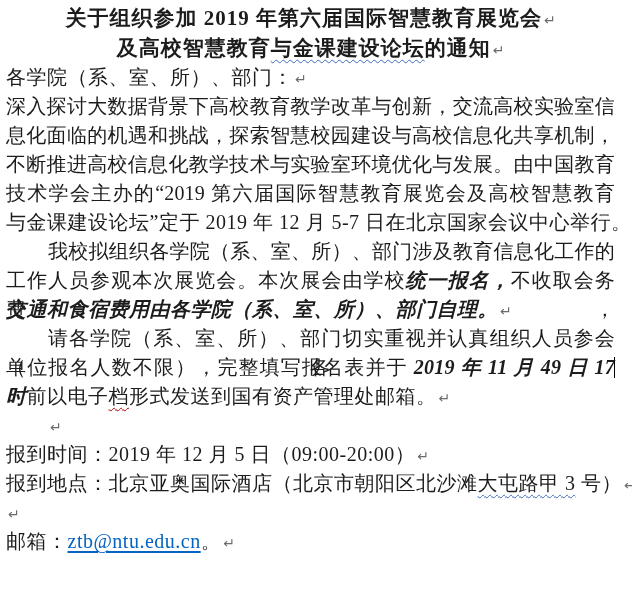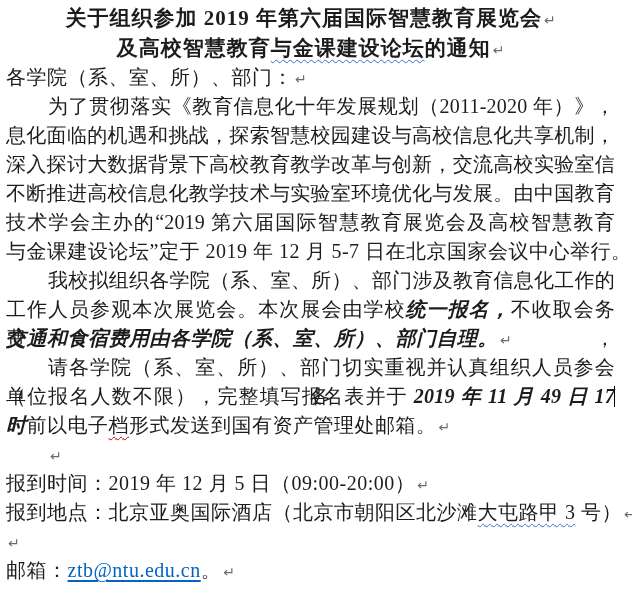--- a/index.html
+++ b/index.html
@@ -59,23 +59,22 @@
     background:#000;vertical-align:-4px;
   }
 </style>
 </head>
 <body>
 
 <div id="doc">
     <div class="line title"><span>关于组织参加 2019 年第六届国际智慧教育展览会</span><span class="pilcrow">↵</span></div>
     <div class="line title"><span>及高校智慧教育</span><span class="sq-blue">与金课建设论坛</span><span>的通知</span><span class="pilcrow">↵</span></div>
     <div class="line"><span>各学院（系、室、所）、部门：</span><span class="pilcrow">↵</span></div>
-    <div class="line fill indent"><span>为了贯彻落实《教育信息化十年发展规划（2011-2020 年）》，</span></div>
+    <div class="line fill"><span>深入探讨大数据背景下高校教育教学改革与创新，交流高校实验室信</span></div>
     <div class="line fill"><span>息化面临的机遇和挑战，探索智慧校园建设与高校信息化共享机制，</span></div>
-    <div class="line fill"><span>深入探讨大数据背景下高校教育教学改革与创新，交流高校实验室信</span></div>
     <div class="line fill"><span>不断推进高校信息化教学技术与实验室环境优化与发展。由中国教育</span></div>
     <div class="line fill"><span>技术学会主办的“2019 第六届国际智慧教育展览会及高校智慧教育</span></div>
     <div class="line"><span>与金课建设论坛”定于 2019 年 12 月 5-7 日在北京国家会议中心举行。</span></div>
     <div class="line fill indent"><span>我校拟组织各学院（系、室、所）、部门涉及教育信息化工作的</span></div>
     <div class="line fill"><span>工作人员参观本次展览会。本次展会由学校</span><span class="b">统一报名，</span><span>不收取会务费，</span></div>
     <div class="line"><span class="b">交通和食宿费用由各学院（系、室、所）、部门自理。</span><span class="pilcrow">↵</span></div>
     <div class="line fill indent"><span>请各学院（系、室、所）、部门切实重视并认真组织人员参会（各</span><span class="caret"></span></div>
     <div class="line fill"><span>单位报名人数不限），完整填写报名表并于 </span><span class="b">2019 年 11 月 49 日 17</span></div>
     <div class="line"><span class="b">时</span><span>前以电子</span><span class="sq-red">档</span><span>形式发送到国有资产管理处邮箱。</span><span class="pilcrow">↵</span></div>
     <div class="line indent"><span class="pilcrow">↵</span></div>

